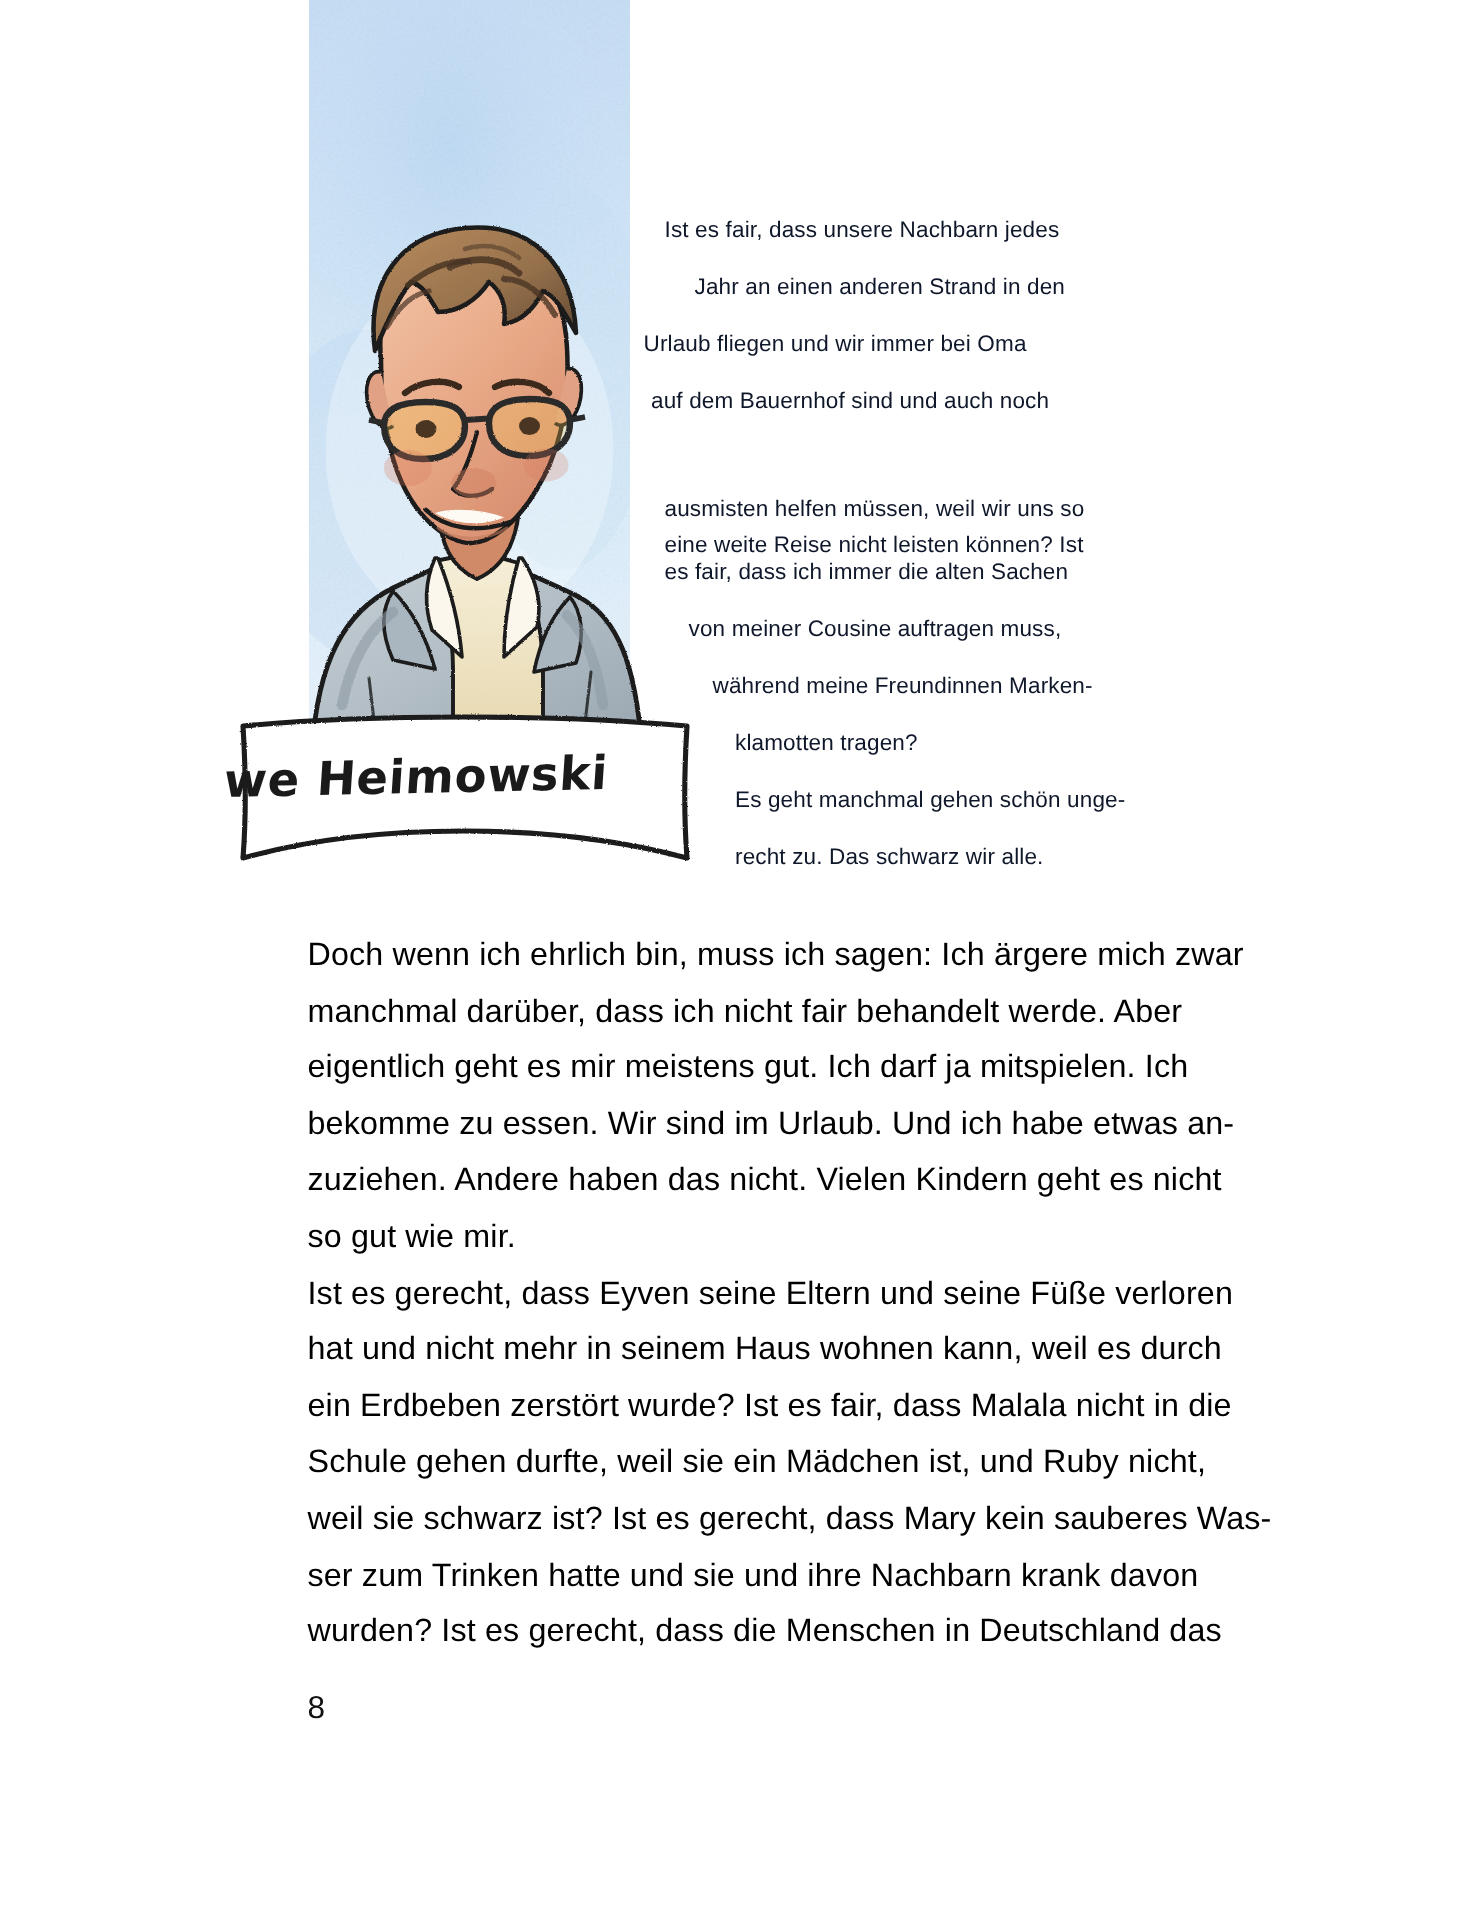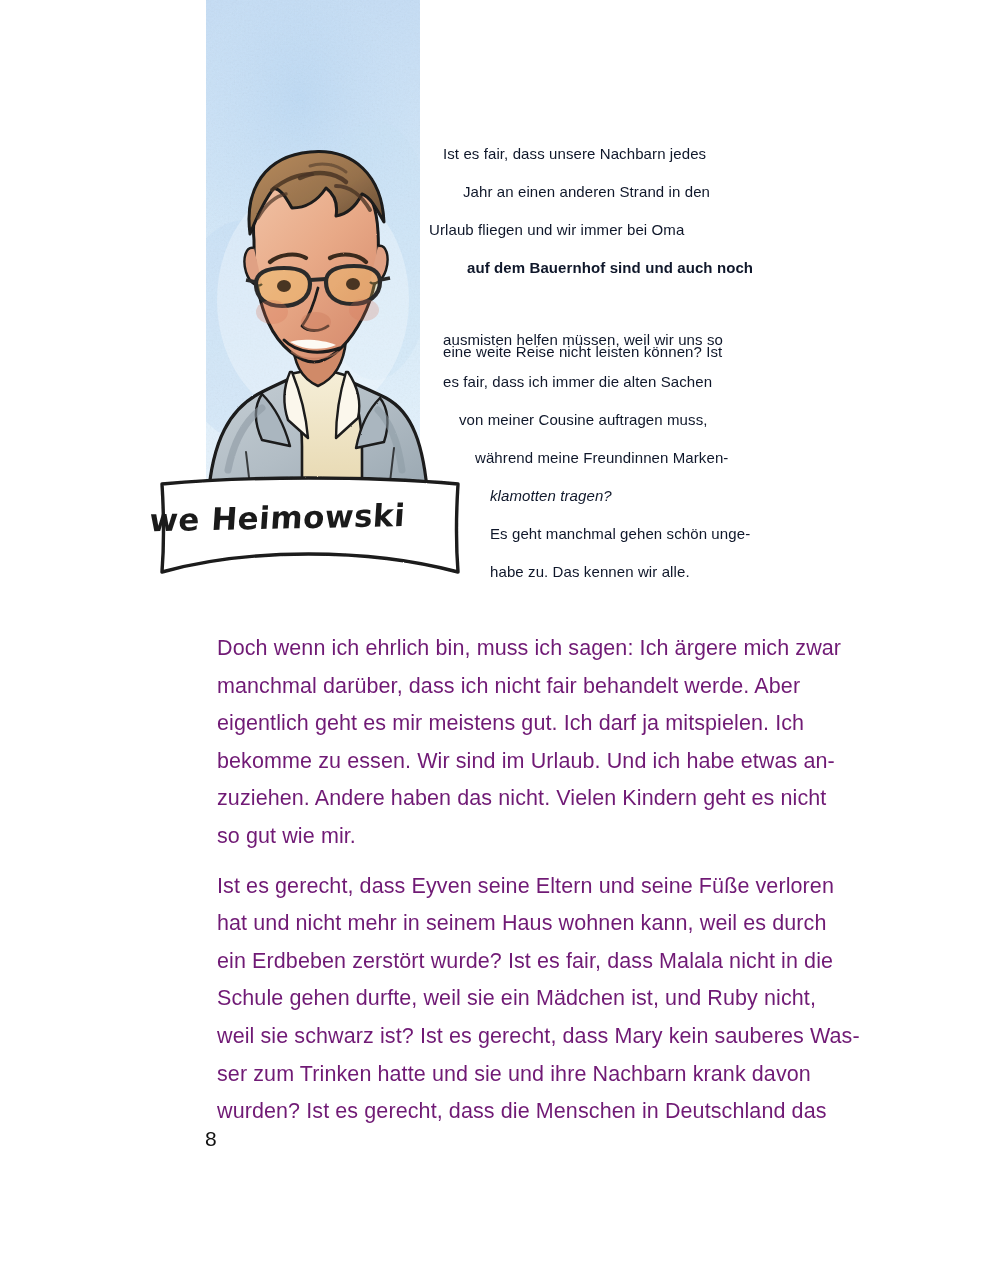--- a/index.html
+++ b/index.html
@@ -42,24 +42,24 @@
     letter-spacing: 0.1px;
   }
 
   #body-block {
     position: absolute;
     left: 205px;
     top: 618px;
     width: 668px;
   }
   .body-para {
-    margin: 12px;
+    margin: 0;
     font-size: 21.5px;
     line-height: 37.6px;
-    color: #701a75;
+    color: #000000;
     text-align: left;
     letter-spacing: 0.1px;
     white-space: pre-line;
   }
 
   #page-number {
     position: absolute;
     left: 205px;
     top: 1128px;
     font-size: 21px;
@@ -221,29 +221,29 @@
       </g>
 
       <text id="banner-name" x="160" y="528" text-anchor="middle" font-family="'DejaVu Sans', sans-serif" font-size="31" font-weight="700" fill="#1a1a1a" transform="rotate(-1.2 160 528) skewX(-5)" style="letter-spacing:0.5px;">Uwe Heimowski</text>
     </svg>
   </div>
 
   <div>
     <div class="intro-line" style="left:443px; top:146px;">Ist es fair, dass unsere Nachbarn jedes</div>
     <div class="intro-line" style="left:463px; top:184px;">Jahr an einen anderen Strand in den</div>
     <div class="intro-line" style="left:429px; top:222px;">Urlaub fliegen und wir immer bei Oma</div>
-    <div class="intro-line" style="left:467px; top:260px;font-weight:bold;">auf dem Bauernhof sind und auch noch</div>
+    <div class="intro-line" style="left:434px; top:260px;">auf dem Bauernhof sind und auch noch</div>
     <div class="intro-line" style="left:443px; top:298px;margin-top:34px;">ausmisten helfen müssen, weil wir uns so</div>
-    <div class="intro-line" style="left:443px; top:344px;">eine weite Reise nicht leisten können? Ist</div>
+    <div class="intro-line" style="left:443px; top:356px;">eine weite Reise nicht leisten können? Ist</div>
     <div class="intro-line" style="left:443px; top:374px;">es fair, dass ich immer die alten Sachen</div>
     <div class="intro-line" style="left:459px; top:412px;">von meiner Cousine auftragen muss,</div>
     <div class="intro-line" style="left:475px; top:450px;">während meine Freundinnen Marken-</div>
-    <div class="intro-line" style="left:490px; top:488px;font-style:italic;">klamotten tragen?</div>
+    <div class="intro-line" style="left:490px; top:488px;">klamotten tragen?</div>
     <div class="intro-line" style="left:490px; top:526px;">Es geht manchmal gehen schön unge-</div>
-    <div class="intro-line" style="left:490px; top:564px;">habe zu. Das kennen wir alle.</div>
+    <div class="intro-line" style="left:490px; top:564px;">recht zu. Das schwarz wir alle.</div>
   </div>
 
   <div id="body-block">
     <p class="body-para">Doch wenn ich ehrlich bin, muss ich sagen: Ich ärgere mich zwar
 manchmal darüber, dass ich nicht fair behandelt werde. Aber
 eigentlich geht es mir meistens gut. Ich darf ja mitspielen. Ich
 bekomme zu essen. Wir sind im Urlaub. Und ich habe etwas an-
 zuziehen. Andere haben das nicht. Vielen Kindern geht es nicht
 so gut wie mir.</p>
     <p class="body-para">Ist es gerecht, dass Eyven seine Eltern und seine Füße verloren

